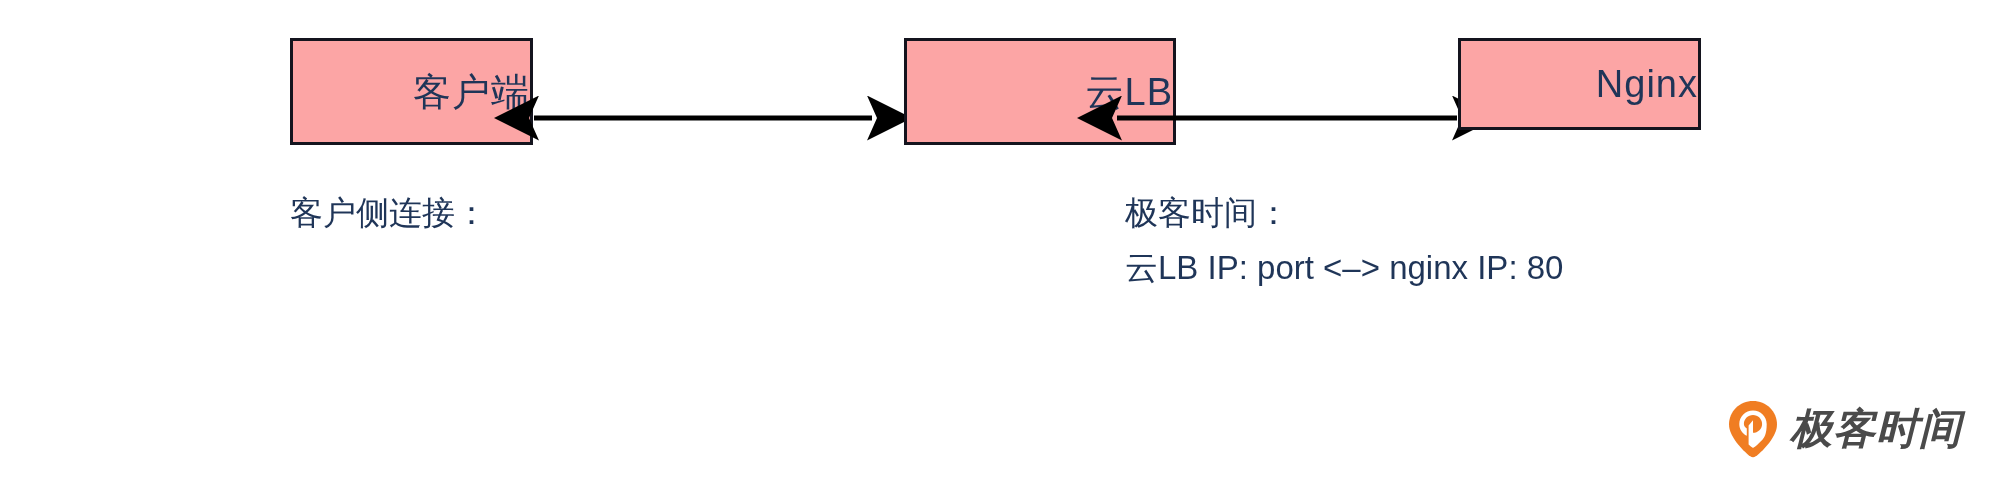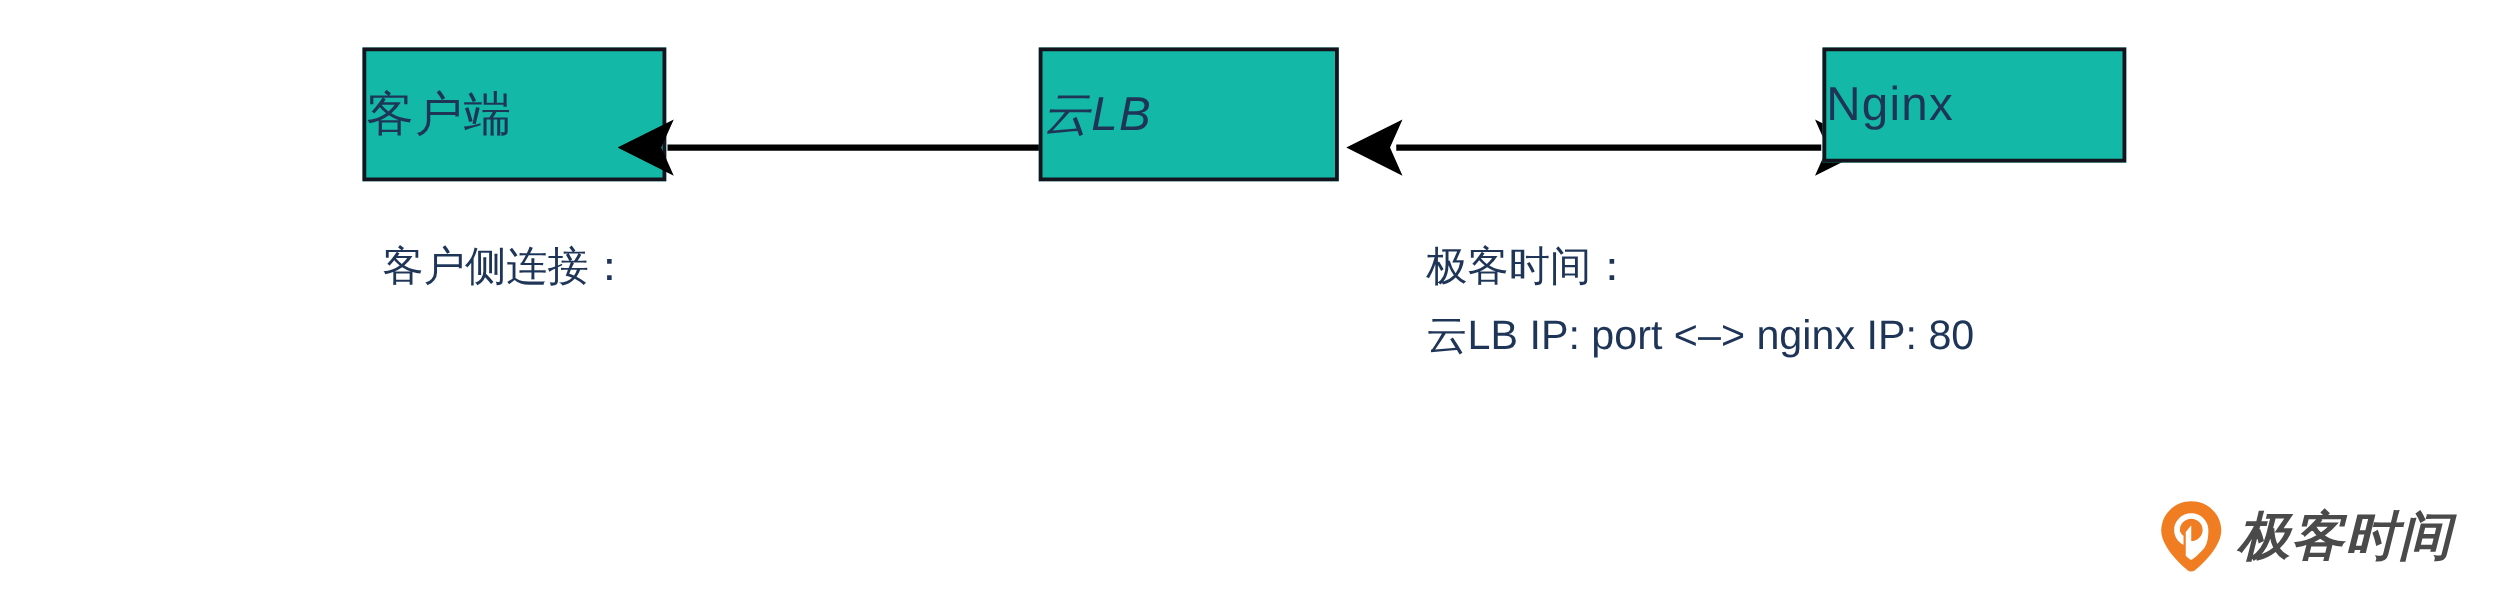--- a/index.html
+++ b/index.html
@@ -15,56 +15,56 @@
     width: 2000px;
     height: 478px;
     background: #ffffff;
     overflow: hidden;
   }
 
   
   .node-box {
     position: absolute;
     box-sizing: border-box;
-    background: #14b8a6;
+    background: #fca5a5;
     border: 3px solid #14141e;
     display: flex;
     align-items: center;
-    justify-content: flex-start;
+    justify-content: flex-end;
   }
   .node-label {
     font-size: 38px;
     color: #1f3558;
     letter-spacing: 1px;
     line-height: 1;
     white-space: nowrap;
   }
   #box-client   { left: 290px;  top: 38px; width: 243px; height: 107px; }
-  #box-cloudlb  { left: 831px;  top: 38px; width: 240px; height: 107px; font-style: italic; }
+  #box-cloudlb  { left: 904px;  top: 38px; width: 272px; height: 107px; }
   #box-nginx    { left: 1458px; top: 38px; width: 243px; height: 92px; }
 
   
   .arrow-svg {
     position: absolute;
     overflow: visible;
   }
   #arrow-client-lb { left: 530px; top: 70px; }
   #arrow-lb-nginx  { left: 1113px; top: 70px; }
 
   
   .caption-block {
     position: absolute;
     color: #1f3558;
     font-size: 33px;
     line-height: 55px;
     white-space: nowrap;
   }
   #caption-client  { left: 290px;  top: 185px; }
   #caption-service { left: 1125px; top: 185px; }
-  .caption-line { display: block; margin-left: 16px; }
+  .caption-line { display: block; }
 
   
   #brand-logo {
     position: absolute;
     left: 1728px;
     top: 400px;
     display: flex;
     align-items: center;
     gap: 12px;
     font-style: italic;

